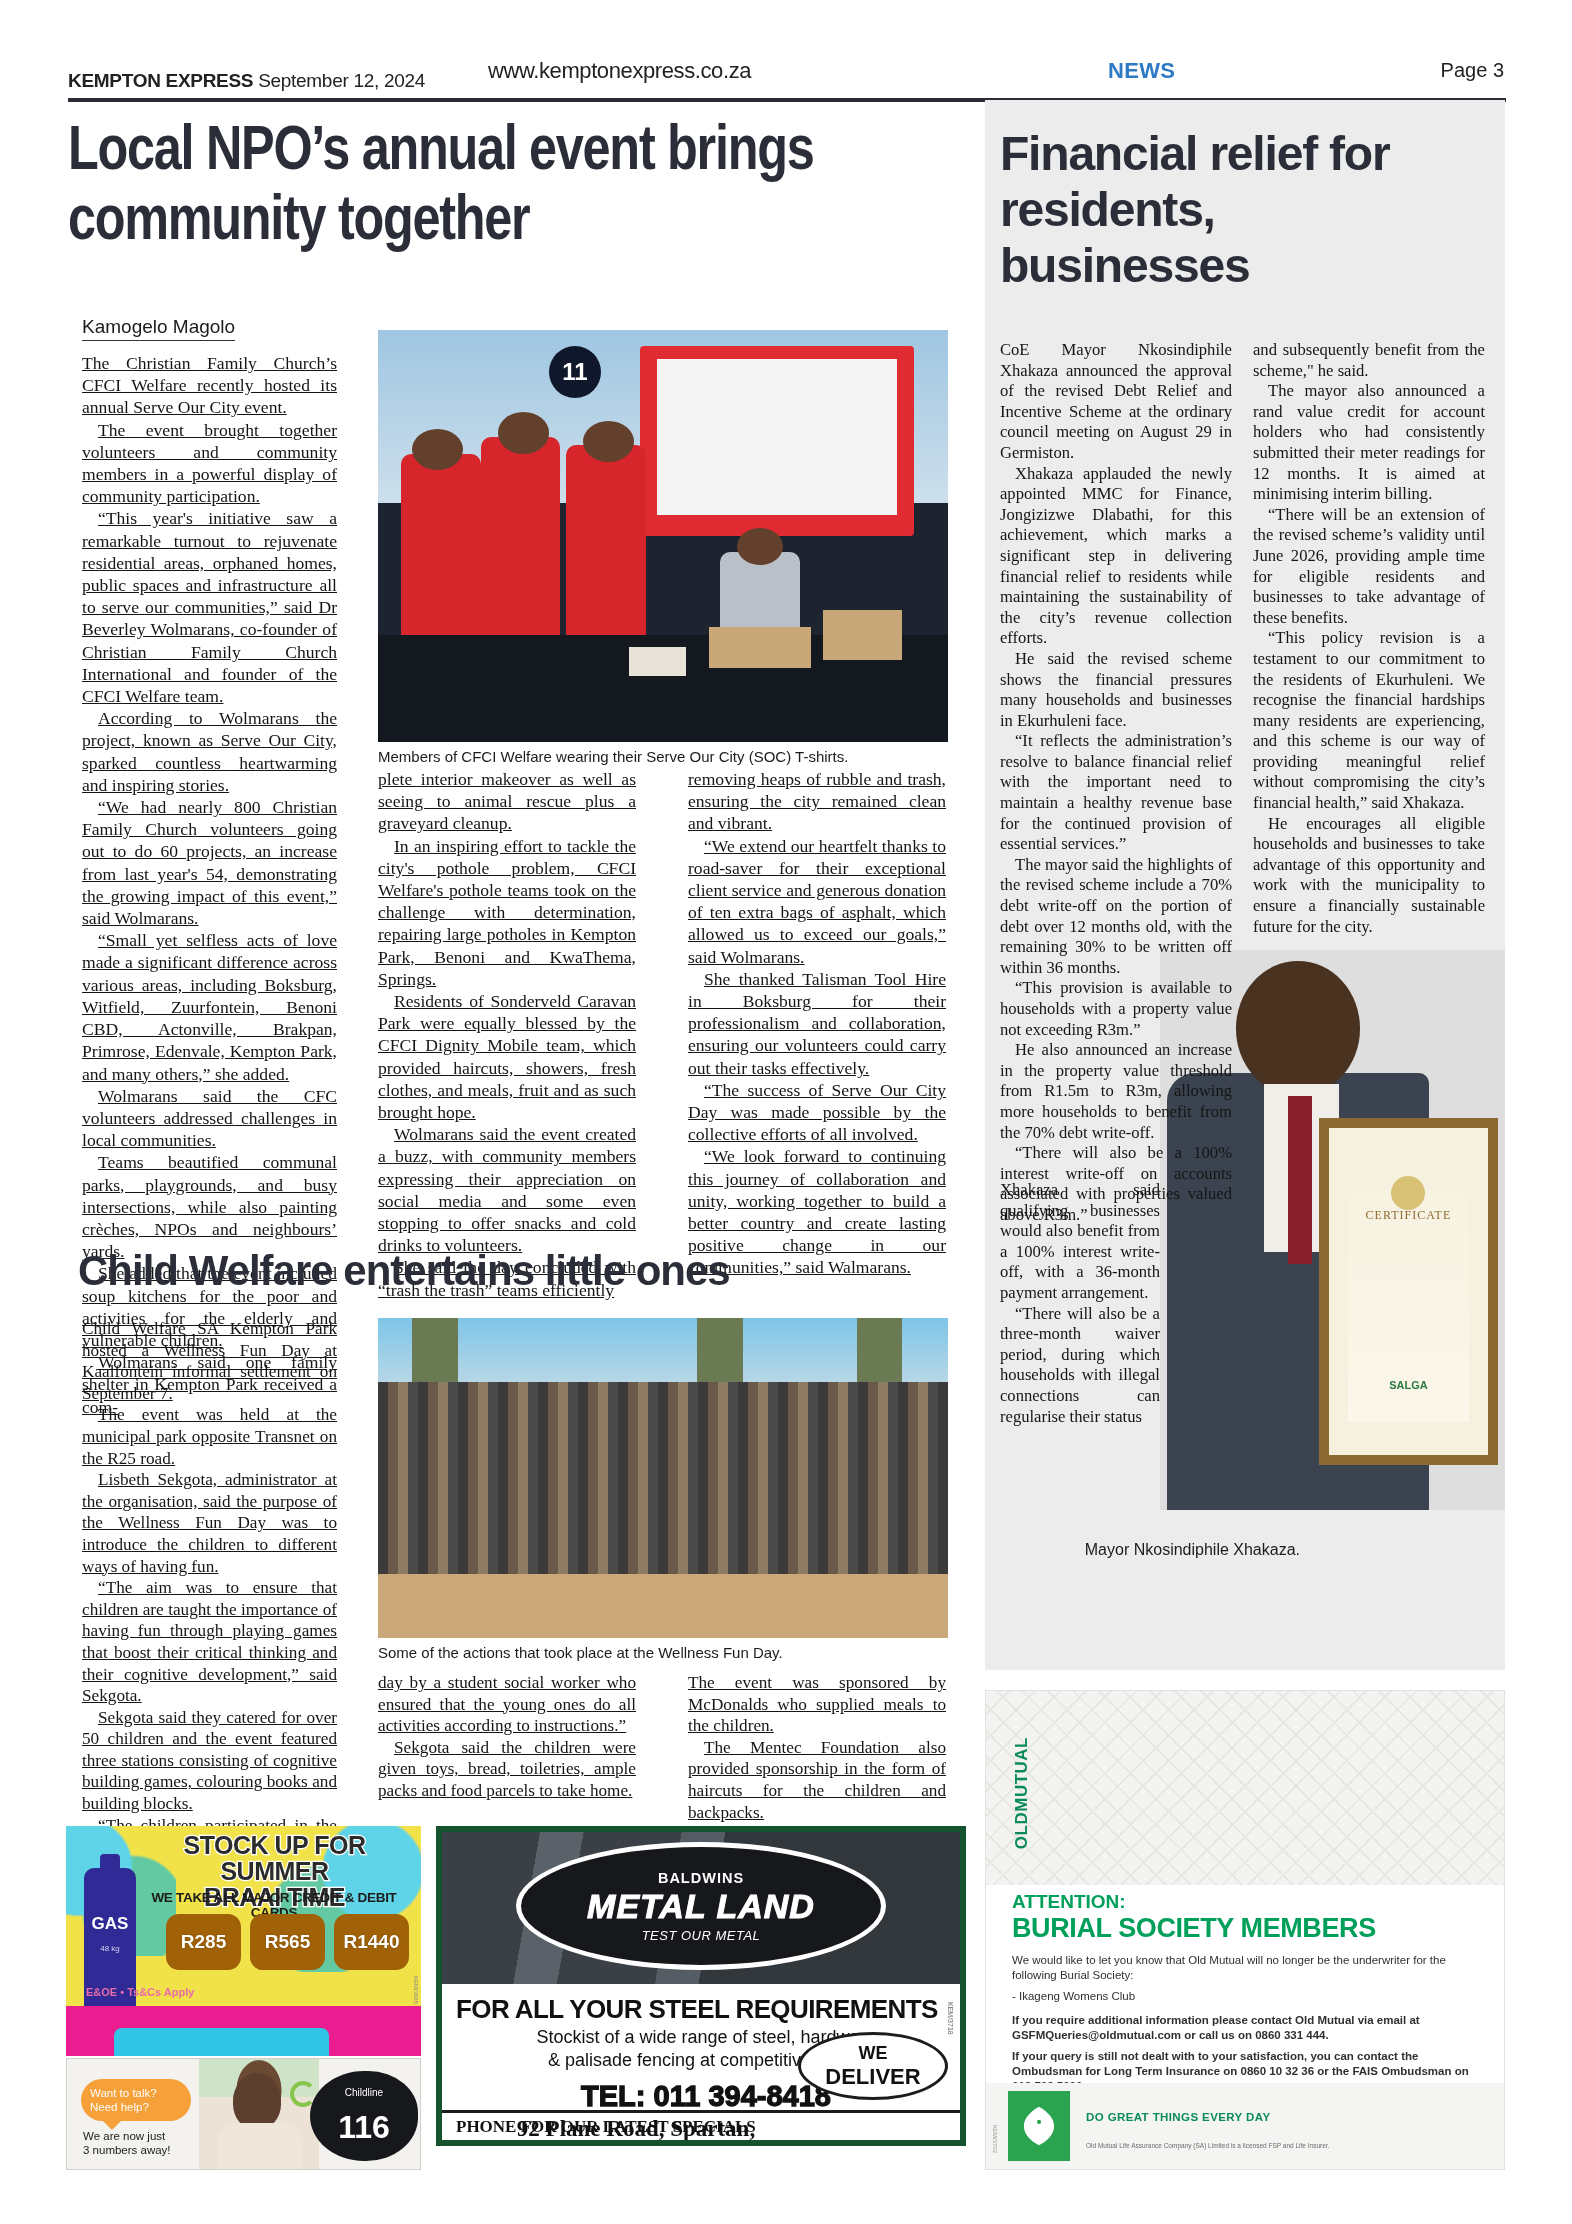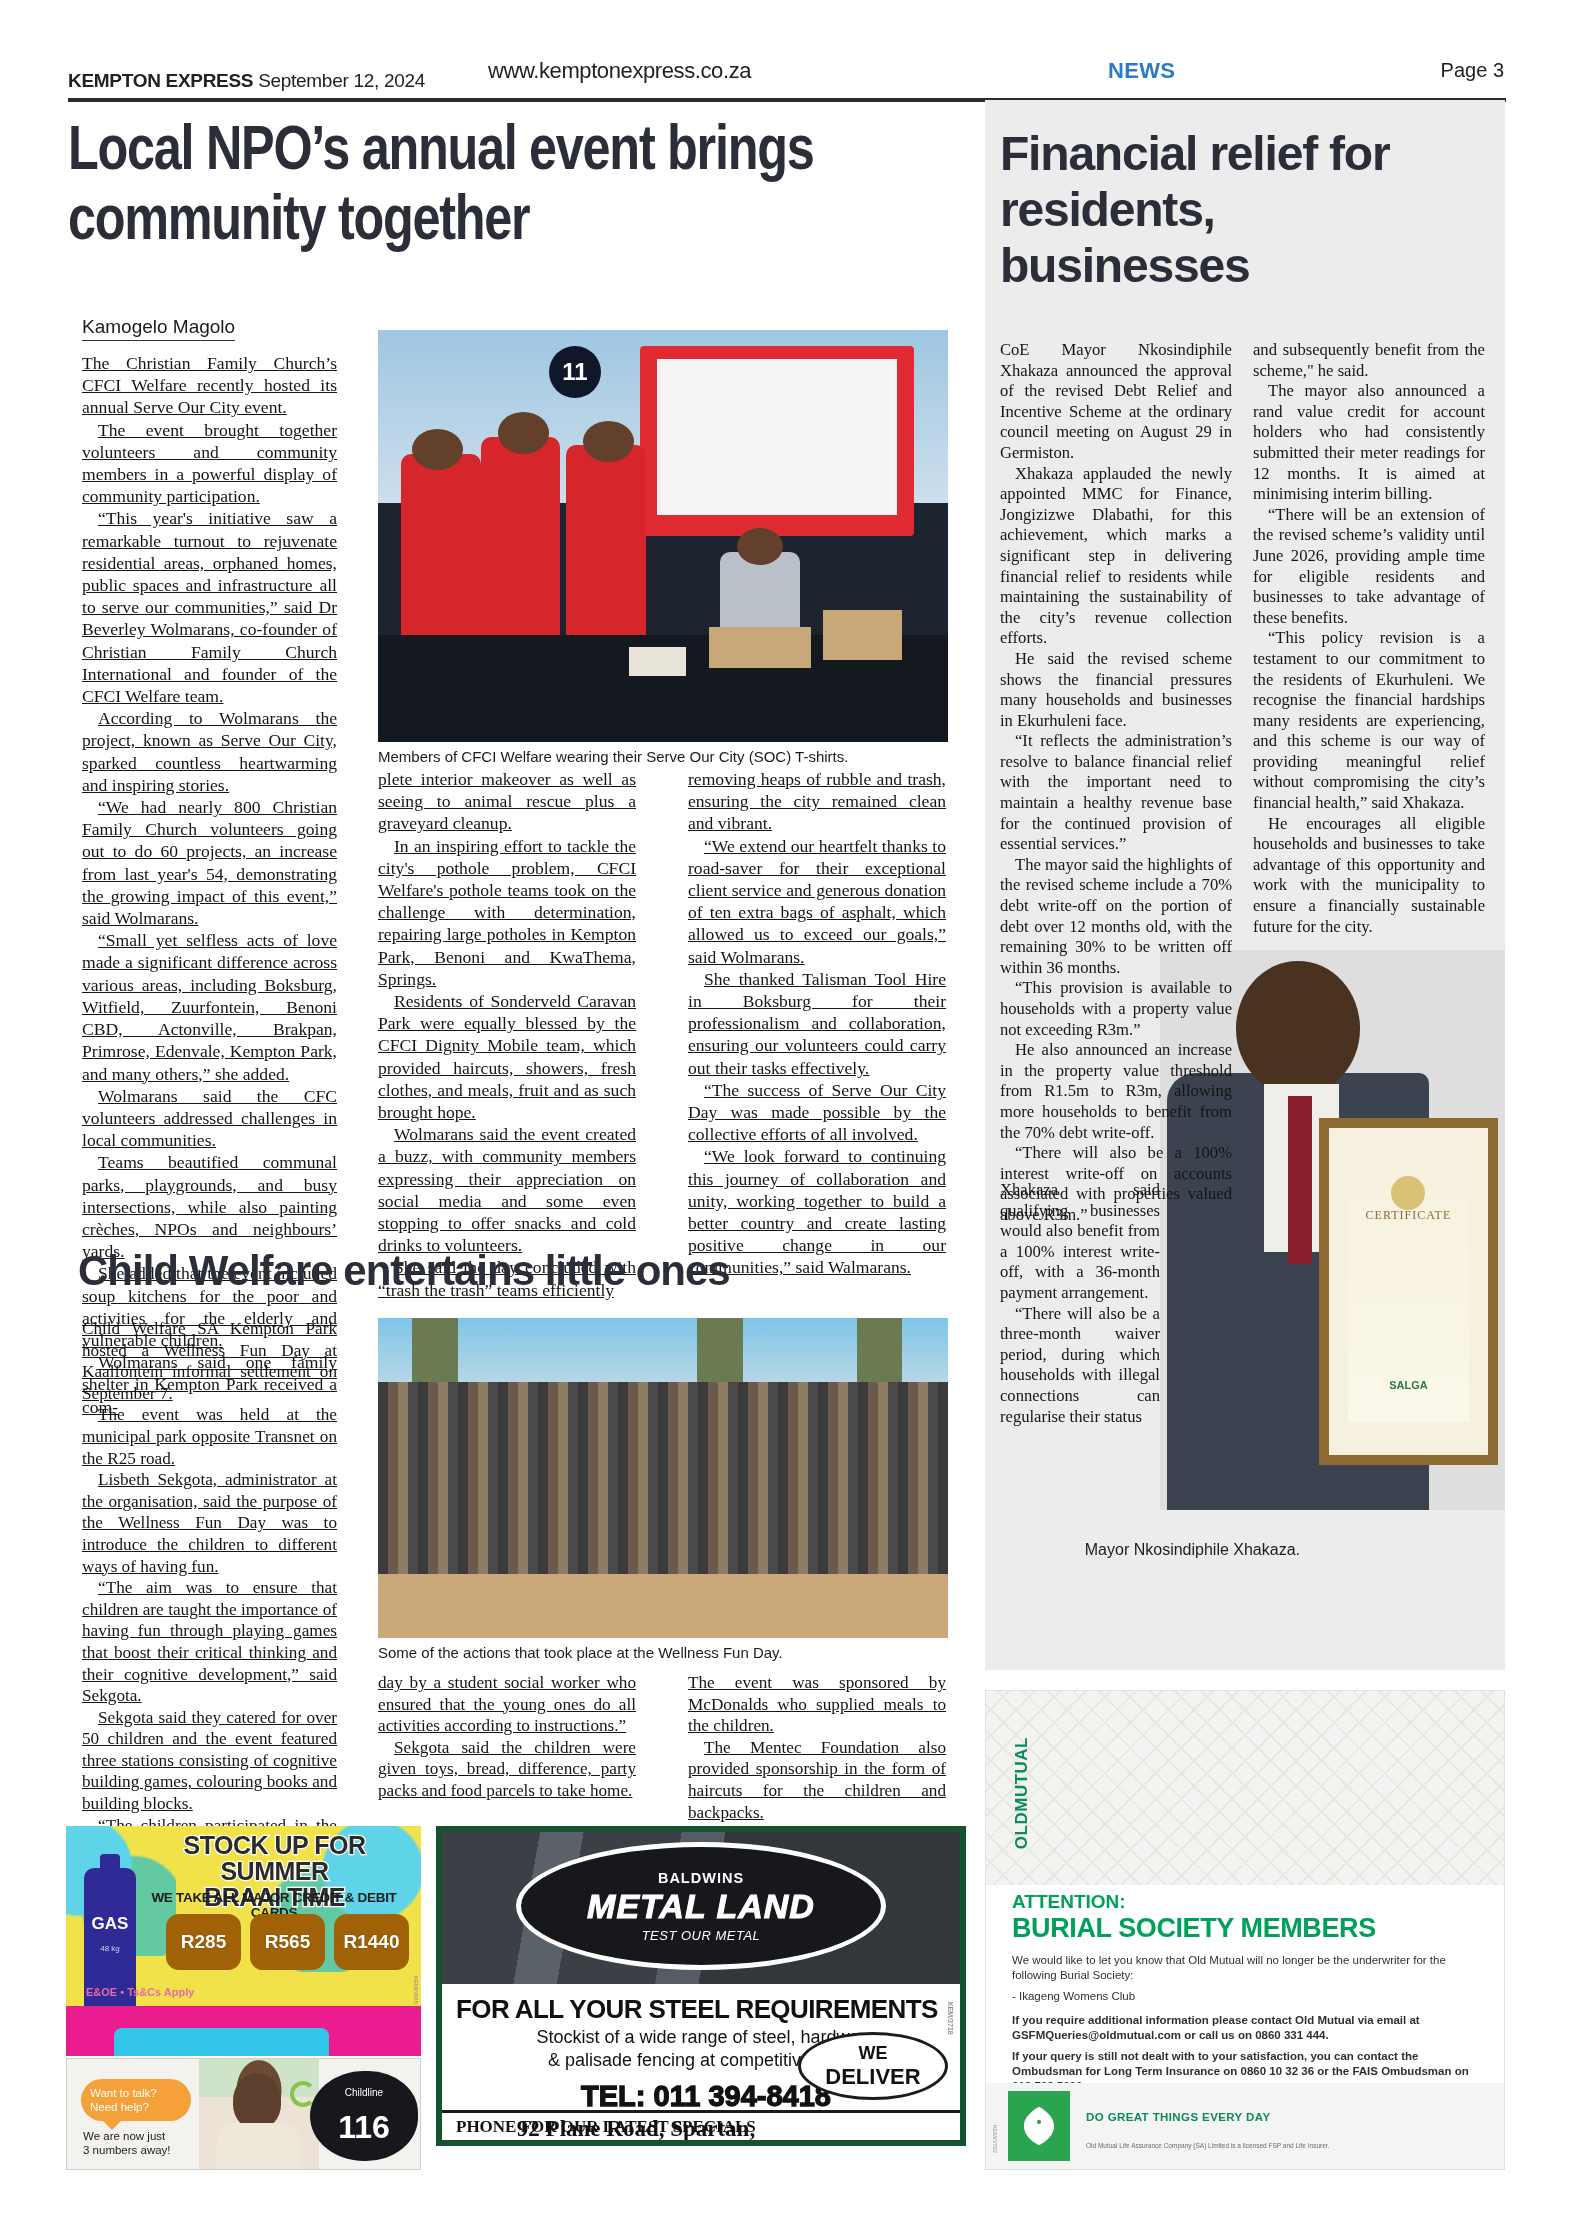--- a/index.html
+++ b/index.html
@@ -408,21 +408,21 @@
   <div class="col" id="cw1">
       <p class="first">Child Welfare SA Kempton Park hosted a Wellness Fun Day at Kaalfontein informal settlement on September 7.</p>
       <p>The event was held at the municipal park opposite Transnet on the R25 road.</p>
       <p>Lisbeth Sekgota, administrator at the organisation, said the purpose of the Wellness Fun Day was to introduce the children to different ways of having fun.</p>
       <p>“The aim was to ensure that children are taught the importance of having fun through playing games that boost their critical thinking and their cognitive development,” said Sekgota.</p>
       <p>Sekgota said they catered for over 50 children and the event featured three stations consisting of cognitive building games, colouring books and building blocks.</p>
       <p>“The children participated in the activities from the moment they arrived. They were helped throughout the</p>
     </div>
   <div class="col" id="cw2">
       <p class="first">day by a student social worker who ensured that the young ones do all activities according to instructions.”</p>
-      <p>Sekgota said the children were given toys, bread, difference, party packs and food parcels to take home.</p>
+      <p>Sekgota said the children were given toys, bread, toiletries, ample packs and food parcels to take home.</p>
     </div>
   <div class="col" id="cw3">
       <p class="first">The event was sponsored by McDonalds who supplied meals to the children.</p>
       <p>The Mentec Foundation also provided sponsorship in the form of haircuts for the children and backpacks.</p>
     </div>
 
   <div class="sidebar"></div>
   <h2 class="sb-head">Financial relief for residents, businesses</h2>
 
   <div class="mayor-photo">

